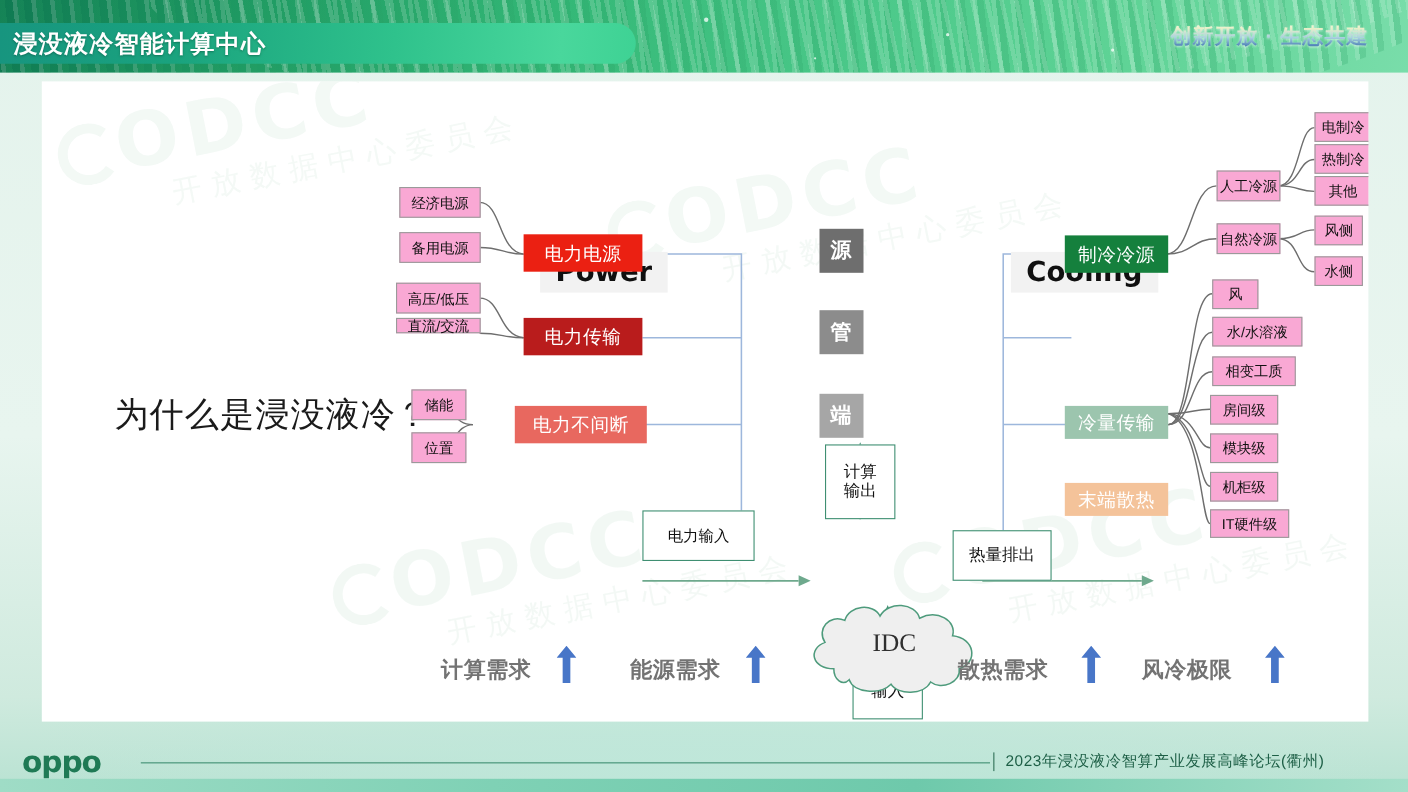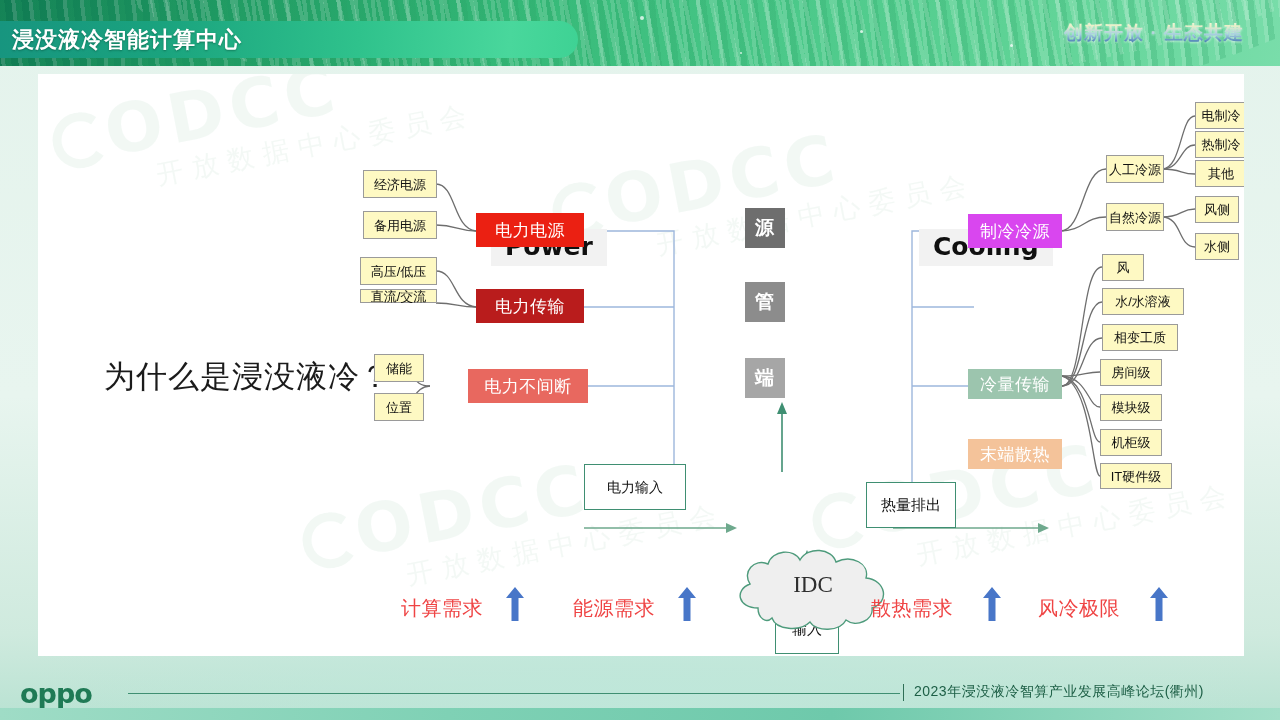--- a/index.html
+++ b/index.html
@@ -118,21 +118,21 @@
     font-size: 25px; font-weight: bold; color: #101010;
     padding: 3px 14px 5px 14px;
     font-family: "DejaVu Sans", sans-serif;
   }
   #sec-power { left: 453px; top: 155px; }
   #sec-cooling { left: 881px; top: 155px; }
 
   
   .leaf {
     position: absolute;
-    background: #fef9c3;
+    background: #f9a8d4;
     border: 1px solid #9a9a9a;
     font-size: 13px; color: #111;
     display: flex; align-items: center; justify-content: center;
     white-space: nowrap;
     line-height: 1;
   }
   .main-box {
     position: absolute;
     display: flex; align-items: center; justify-content: center;
     font-size: 17px; color: #ffffff; white-space: nowrap;
@@ -161,21 +161,21 @@
   #cloud .lbl {
     position: absolute; left: 0; top: 26px; width: 170px;
     text-align: center; font-size: 23px; color: #2f2f2f;
     font-family: "Liberation Serif", "DejaVu Serif", serif;
     z-index: 3;
   }
 
   
   .demand {
     position: absolute;
-    font-size: 20px; font-weight: normal; color: #ef4444;
+    font-size: 20px; font-weight: bold; color: #737373;
     letter-spacing: .5px; white-space: nowrap;
     font-family: "DejaVu Sans", sans-serif;
   }
   .uparrow { position: absolute; width: 18px; height: 34px; }
 
   
   #footer { position: absolute; left: 0; top: 660px; width: 1280px; height: 60px; }
   #oppo {
     position: absolute; left: 20px; top: 18px;
     font-size: 27px; font-weight: bold; color: #1f7a55;
@@ -328,21 +328,21 @@
     <div class="leaf" style="left:336px;top:319px;width:50px;height:28px;">位置</div>
 
     <div class="main-box" style="left:438px;top:139px;width:108px;height:34px;background:#EB2012;">电力电源</div>
     <div class="main-box" style="left:438px;top:215px;width:108px;height:34px;background:#b91c1c;">电力传输</div>
     <div class="main-box" style="left:430px;top:295px;width:120px;height:34px;background:#E8685F;">电力不间断</div>
 
     <div class="stage" style="left:707px;top:134px;width:40px;height:40px;background:#6E6E6E;">源</div>
     <div class="stage" style="left:707px;top:208px;width:40px;height:40px;background:#8C8C8C;">管</div>
     <div class="stage" style="left:707px;top:284px;width:40px;height:40px;background:#A6A6A6;">端</div>
 
-    <div class="main-box" style="left:930px;top:140px;width:94px;height:34px;background:#d946ef;">制冷冷源</div>
+    <div class="main-box" style="left:930px;top:140px;width:94px;height:34px;background:#15803d;">制冷冷源</div>
     <div class="main-box" style="left:930px;top:295px;width:94px;height:30px;background:#9CC5AE;">冷量传输</div>
 
     <div class="main-box" style="left:930px;top:287px;width:94px;height:30px;background:transparent;"></div>
     <div class="main-box" style="left:930px;top:287px;width:0;height:0;"></div>
     <div class="main-box" style="left:930px;top:287px;width:0;height:0;"></div>
     <div class="main-box" style="left:930px;top:287px;width:0;height:0;"></div>
 
     <div class="main-box" style="left:930px;top:287px;width:94px;height:30px;background:transparent;"></div>
 
     <div class="main-box" style="left:930px;top:365px;width:94px;height:30px;background:#F4C39A;">末端散热</div>
@@ -361,20 +361,22 @@
     <div class="leaf" style="left:1064px;top:214px;width:82px;height:27px;">水/水溶液</div>
     <div class="leaf" style="left:1064px;top:250px;width:76px;height:27px;">相变工质</div>
 
     <div class="leaf" style="left:1062px;top:285px;width:62px;height:27px;">房间级</div>
     <div class="leaf" style="left:1062px;top:320px;width:62px;height:27px;">模块级</div>
     <div class="leaf" style="left:1062px;top:355px;width:62px;height:27px;">机柜级</div>
     <div class="leaf" style="left:1062px;top:389px;width:72px;height:26px;">IT硬件级</div>
 
     <div class="tealbox" style="left:546px;top:390px;width:102px;height:46px;font-size:14px;">电力输入</div>
     <div class="tealbox" style="left:828px;top:408px;width:90px;height:46px;font-size:15px;">热量排出</div>
+    <div class="tealbox" style="left:712px;top:330px;width:64px;height:68px;font-size:15px;">计算
+输出</div>
     <div class="tealbox" style="left:737px;top:512px;width:64px;height:68px;font-size:15px;">信息
 输入</div>
 
     <div id="cloud">
       <svg width="170" height="86" viewBox="0 0 170 86">
         <path d="M30 62
                  C 10 62, 6 44, 22 38
                  C 14 26, 26 12, 40 18
                  C 44 4, 66 2, 72 14
                  C 80 0, 104 2, 108 16

